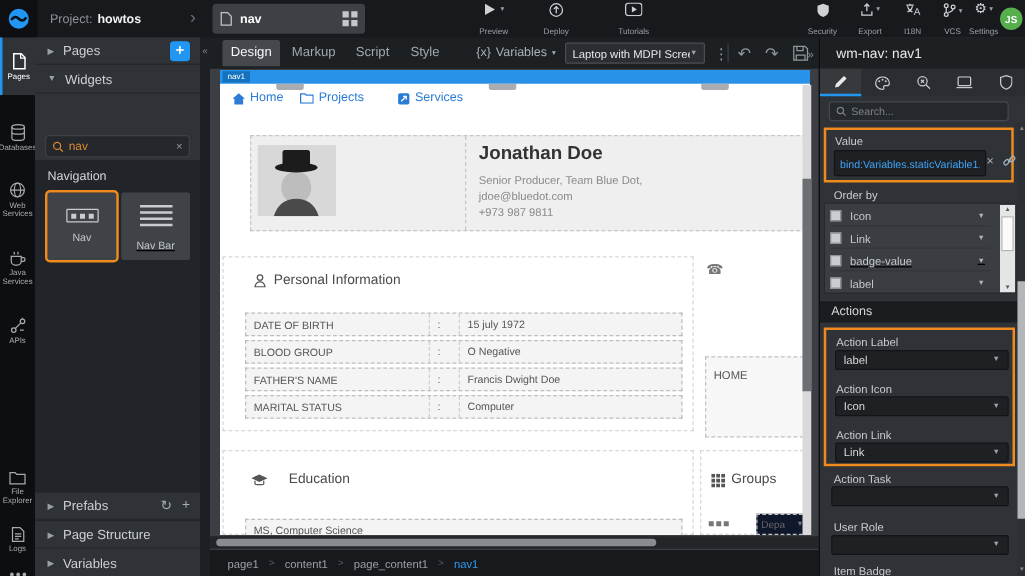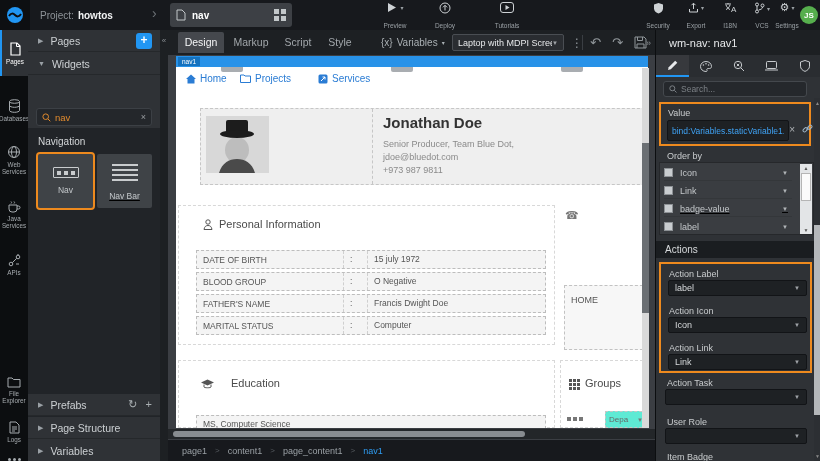--- a/index.html
+++ b/index.html
@@ -512,21 +512,21 @@
                 <rect x="8" y="8" width="3" height="3"></rect>
               </g>
             </svg>
           </span>
         <div class="card-h" style="left:24px;top:16px;">Groups</div>
         <div class="abs" style="left:6px;top:56px;display:flex;gap:2px;">
           <i style="width:4px;height:4px;background:#777;"></i>
             <i style="width:4px;height:4px;background:#777;"></i>
             <i style="width:4px;height:4px;background:#777;"></i>
         </div>
-        <div class="abs dashedbox" style="left:44px;top:50px;width:42px;height:17px;font-size:8px;color:#666;display:flex;align-items:center;padding:0 3px;background:#5eead4;">
+        <div class="abs dashedbox" style="left:44px;top:50px;width:42px;height:17px;font-size:8px;color:#666;display:flex;align-items:center;padding:0 3px;background:#0f172a;">
           <span style="white-space:nowrap;overflow:hidden;flex:1;">Depa</span>
           <span style="font-size:6px;color:#777;">▼</span>
         </div>
       </div>
     </div>
 
     <div class="vscroll">
         <div class="thumb"></div>
       </div>
     <div class="hscroll">

